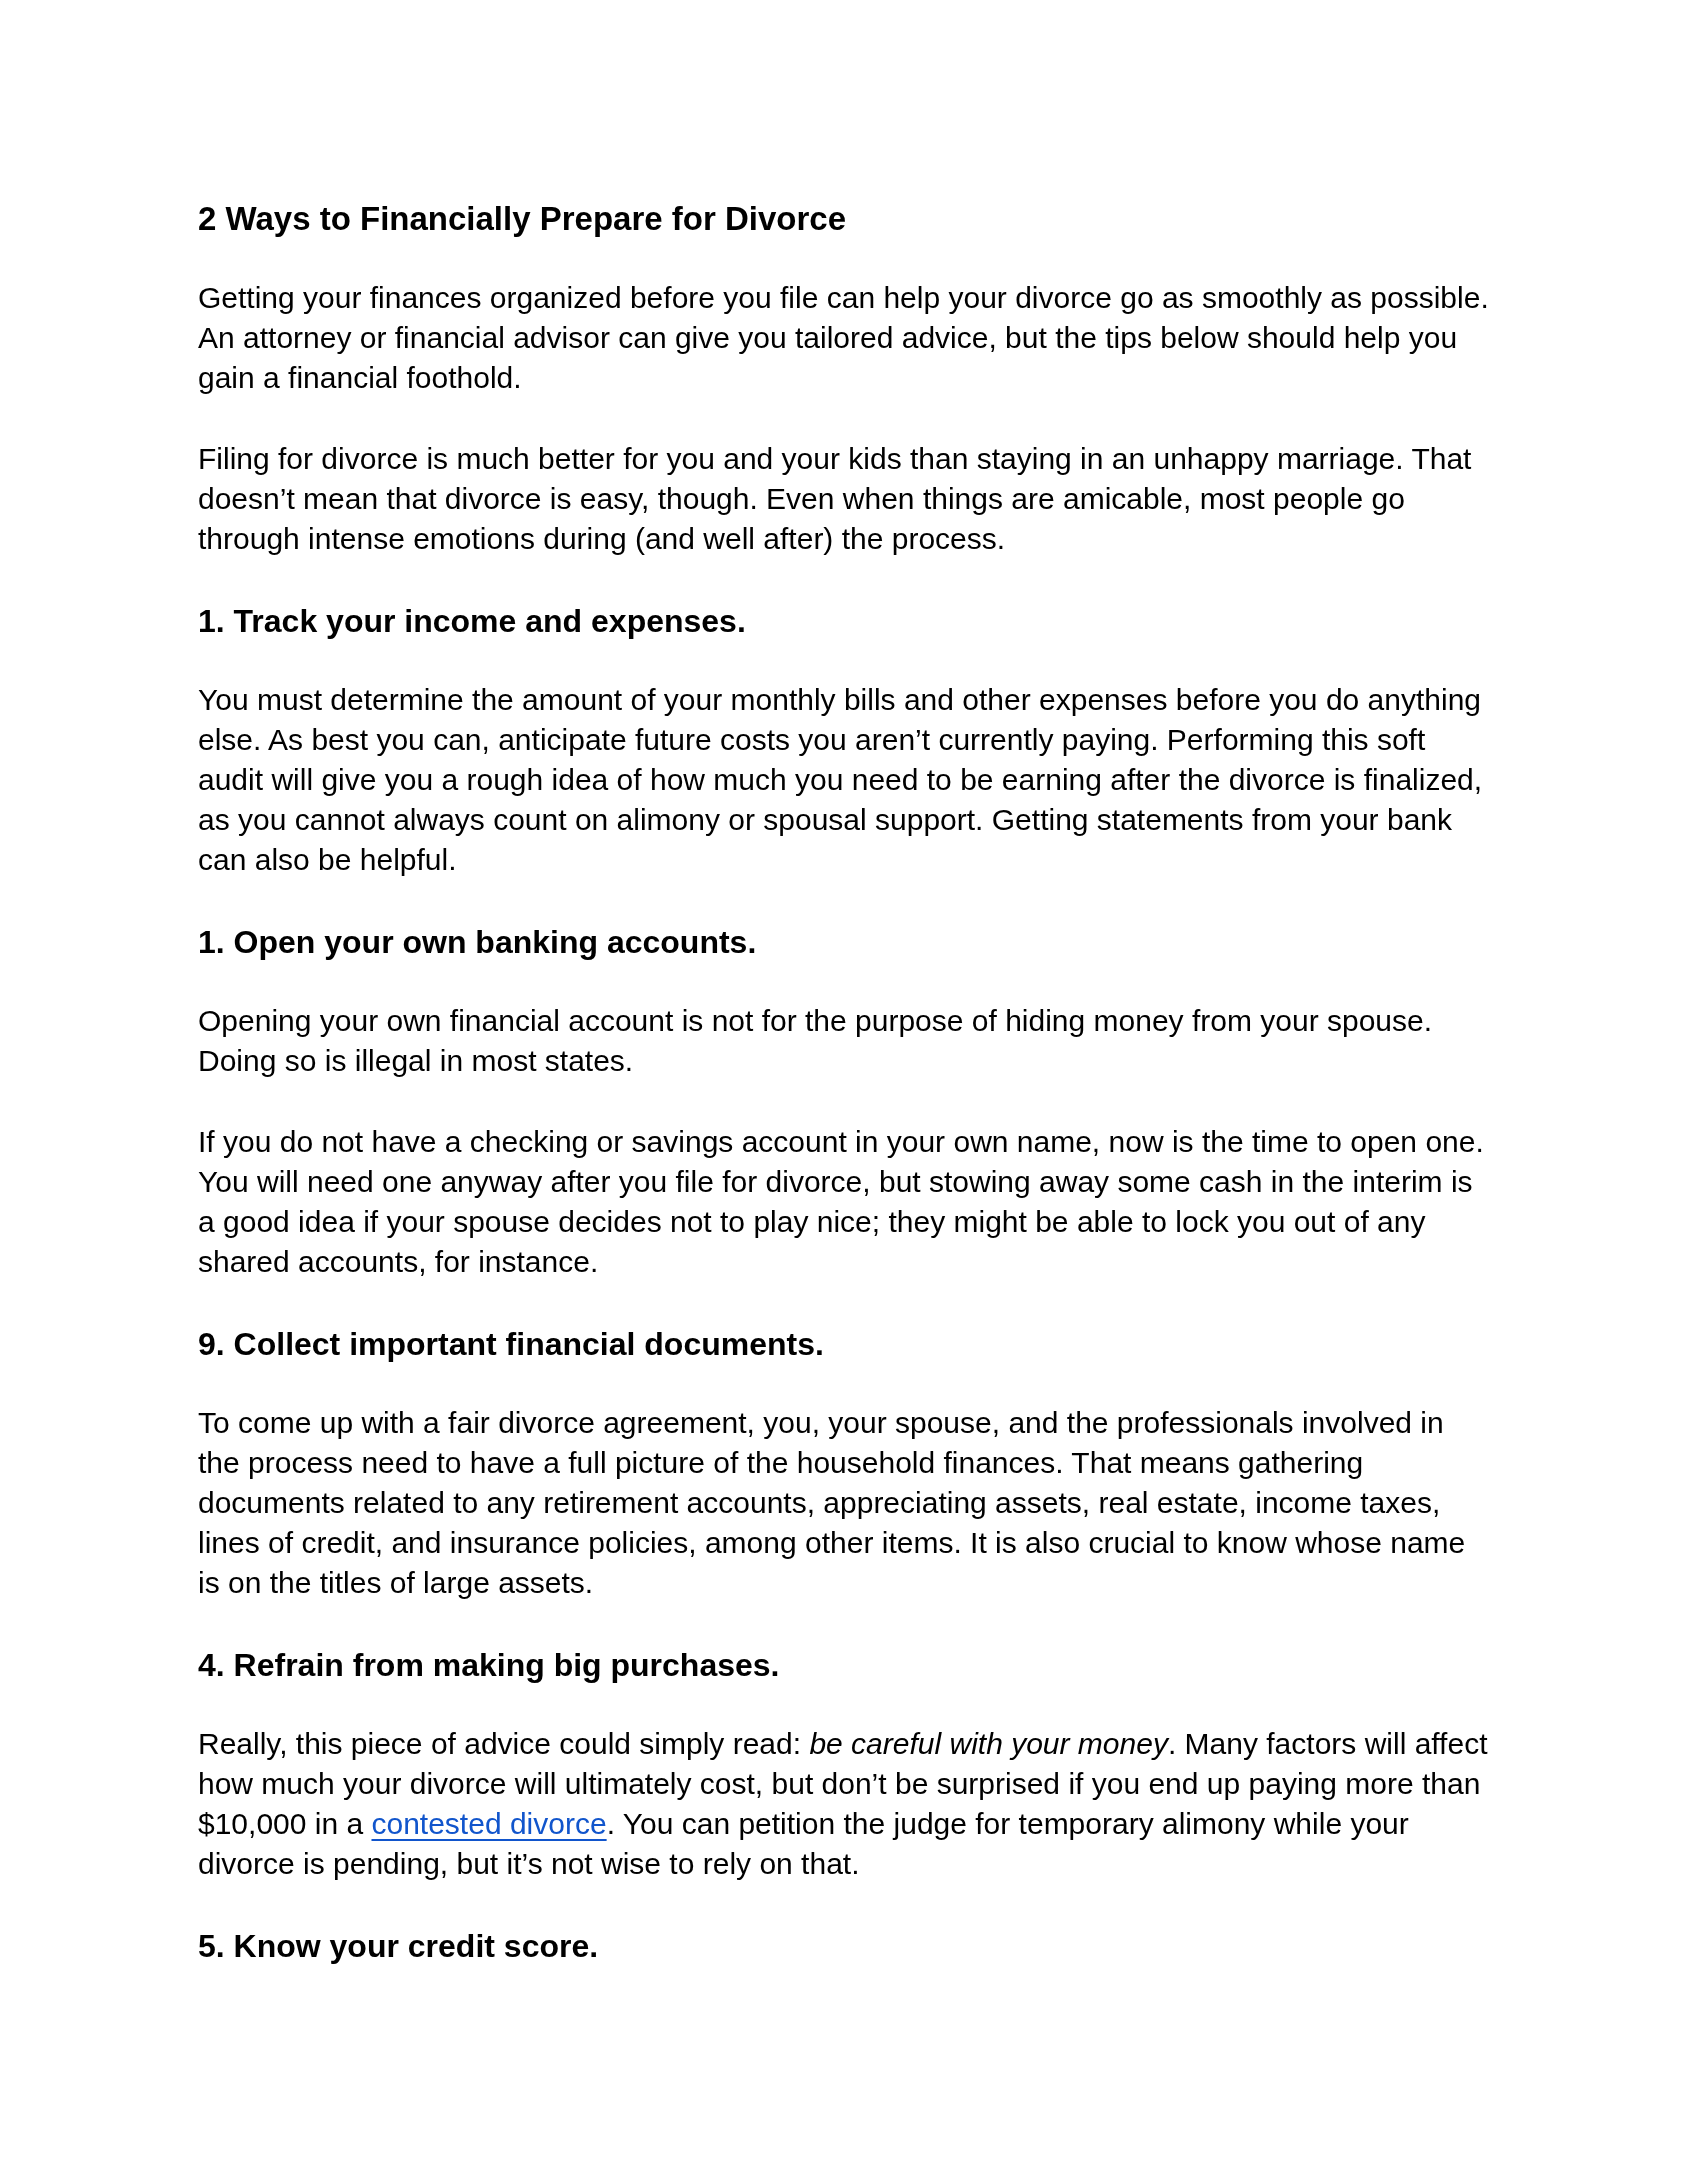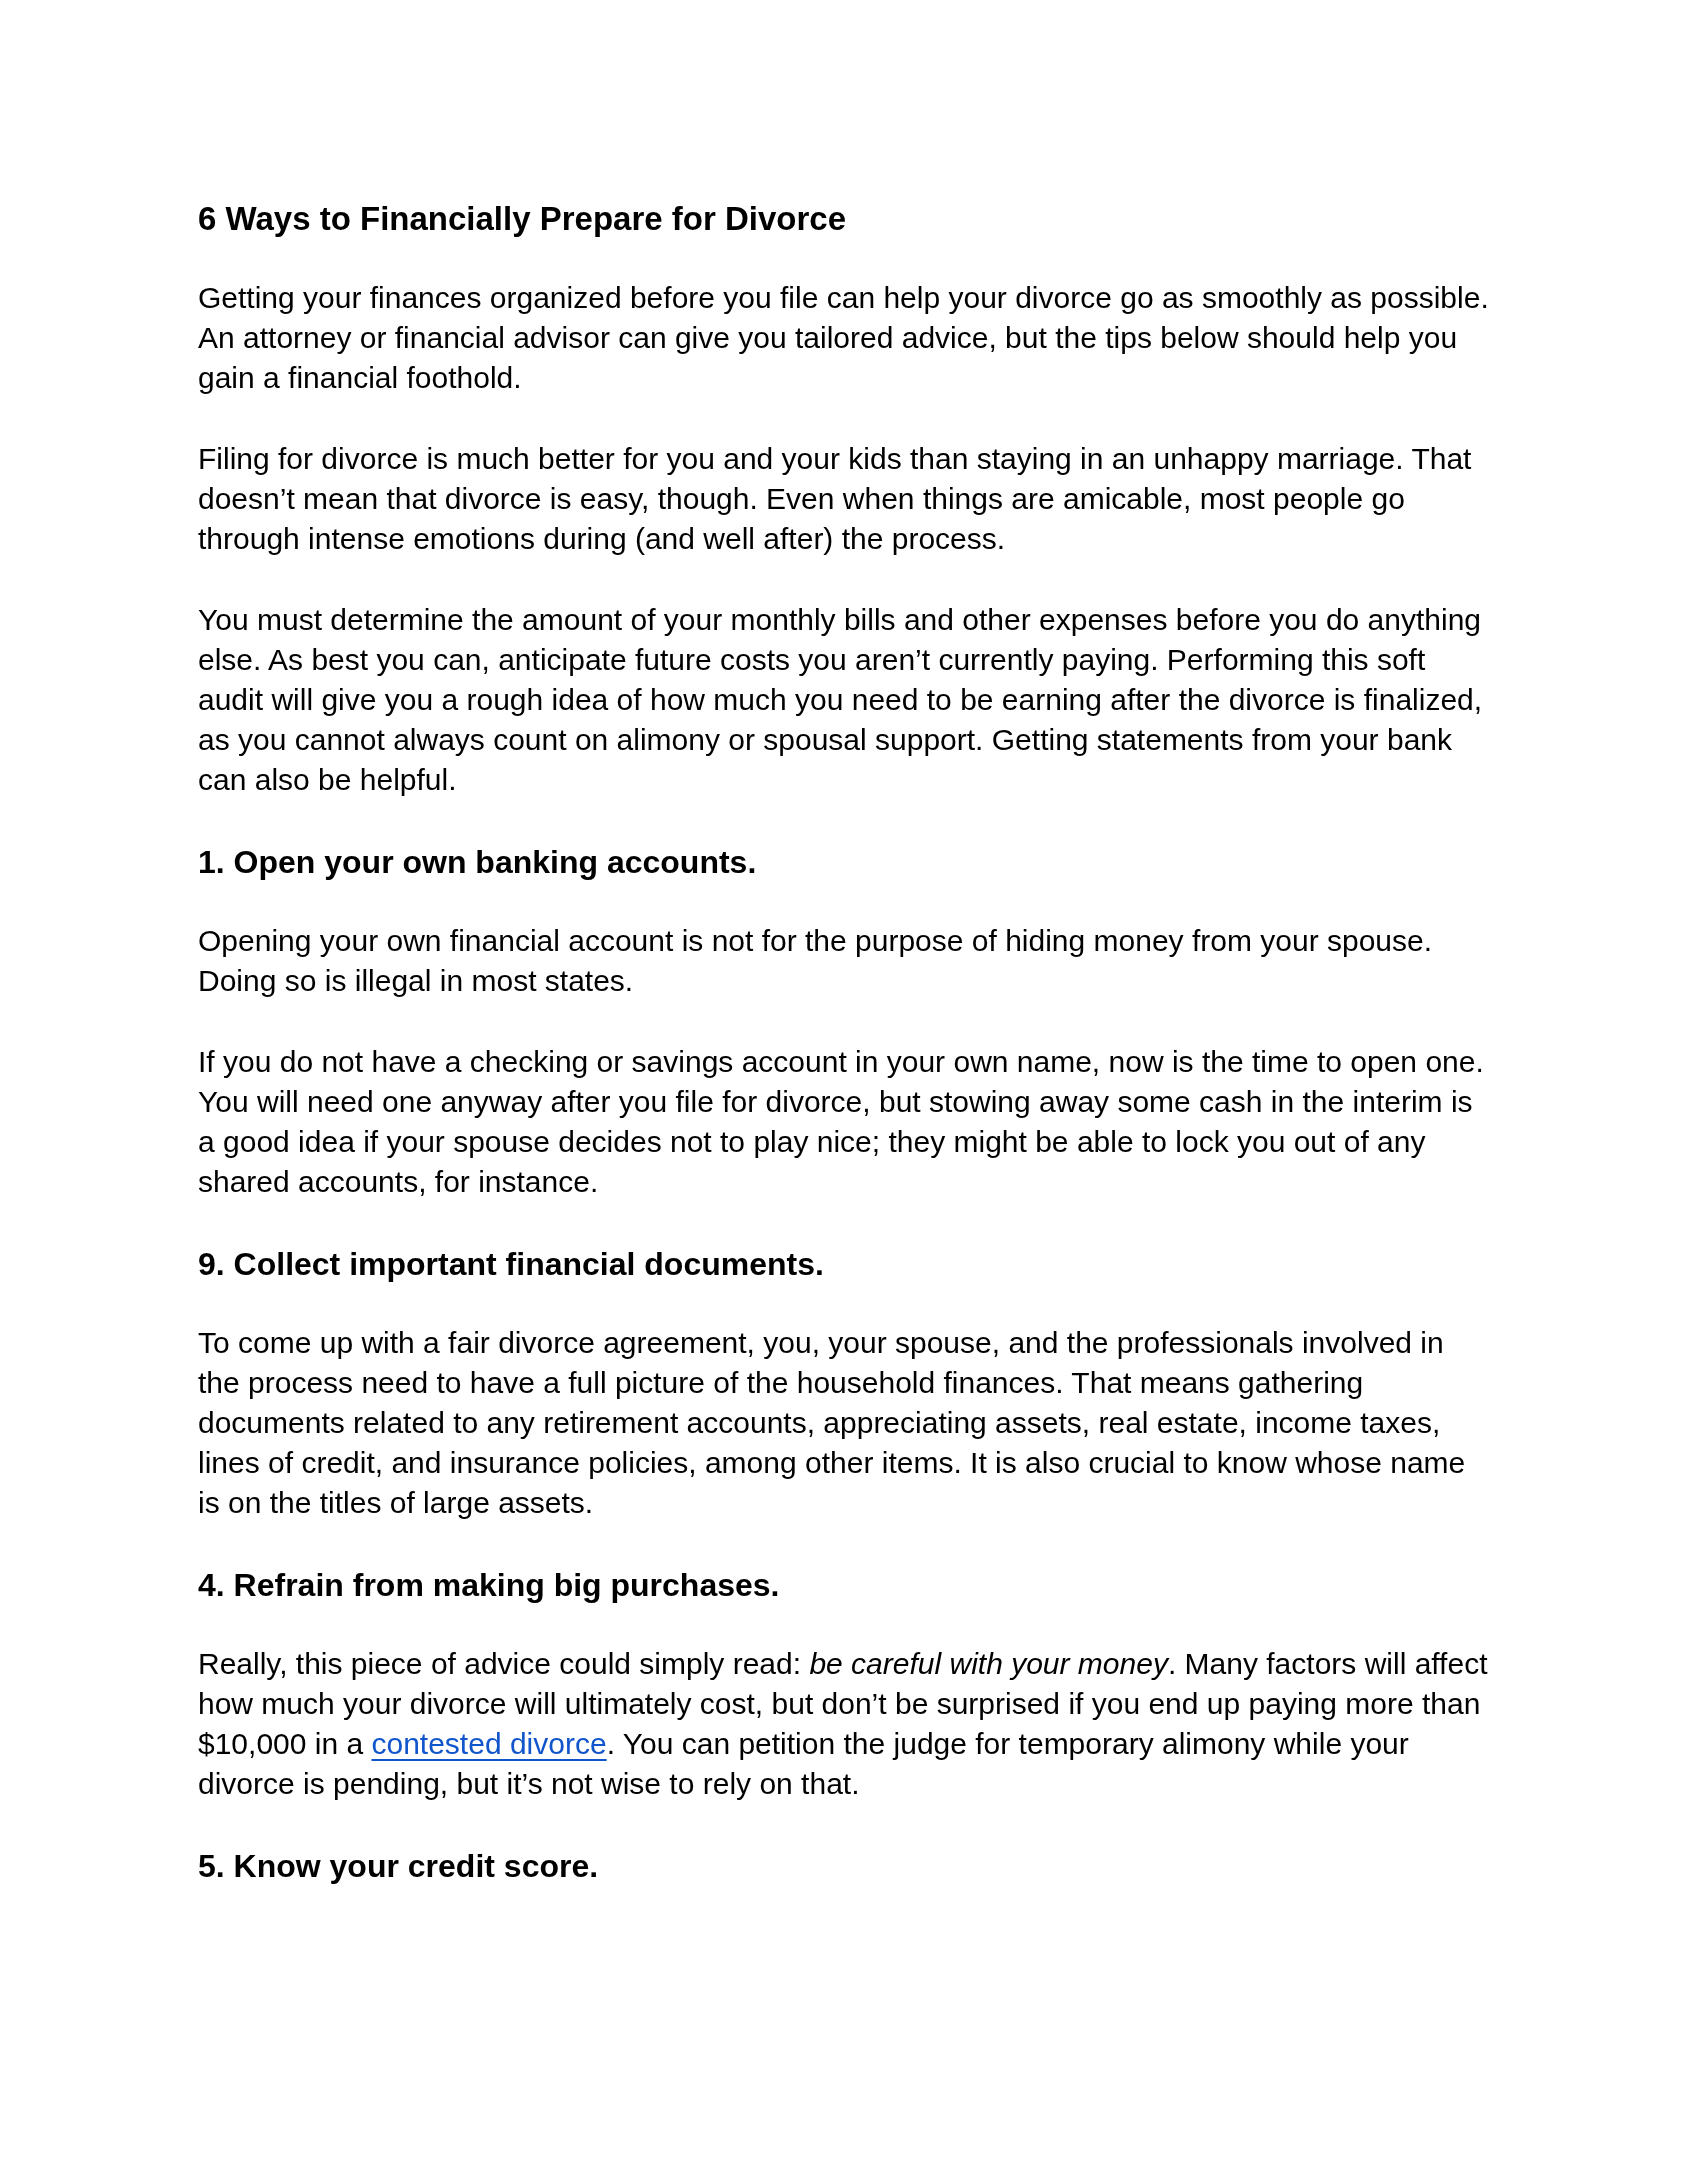--- a/index.html
+++ b/index.html
@@ -50,26 +50,27 @@
     cursor: pointer;
     margin-top: 20px;
   }
 </style>
 </head>
 <body>
 
 <div class="doc">
   <div class="content">
 
-    <h1 class="title">6 Ways to Financially Prepare for Divorce</h1>
+    <h1 class="title">2 Ways to Financially Prepare for Divorce</h1>
 
     <p class="para">Getting your finances organized before you file can help your divorce go as smoothly as possible. An attorney or financial advisor can give you tailored advice, but the tips below should help you gain a financial foothold.</p>
 
     <p class="para">Filing for divorce is much better for you and your kids than staying in an unhappy marriage. That doesn’t mean that divorce is easy, though. Even when things are amicable, most people go through intense emotions during (and well after) the process.</p>
 
+    <h2 class="heading">1. Track your income and expenses.</h2>
 
     <p class="para">You must determine the amount of your monthly bills and other expenses before you do anything else. As best you can, anticipate future costs you aren’t currently paying. Performing this soft audit will give you a rough idea of how much you need to be earning after the divorce is finalized, as you cannot always count on alimony or spousal support. Getting statements from your bank can also be helpful.</p>
 
     <h2 class="heading">1. Open your own banking accounts.</h2>
 
     <p class="para">Opening your own financial account is not for the purpose of hiding money from your spouse. Doing so is illegal in most states.</p>
 
     <p class="para">If you do not have a checking or savings account in your own name, now is the time to open one. You will need one anyway after you file for divorce, but stowing away some cash in the interim is a good idea if your spouse decides not to play nice; they might be able to lock you out of any shared accounts, for instance.</p>
 
     <h2 class="heading">9. Collect important financial documents.</h2>

